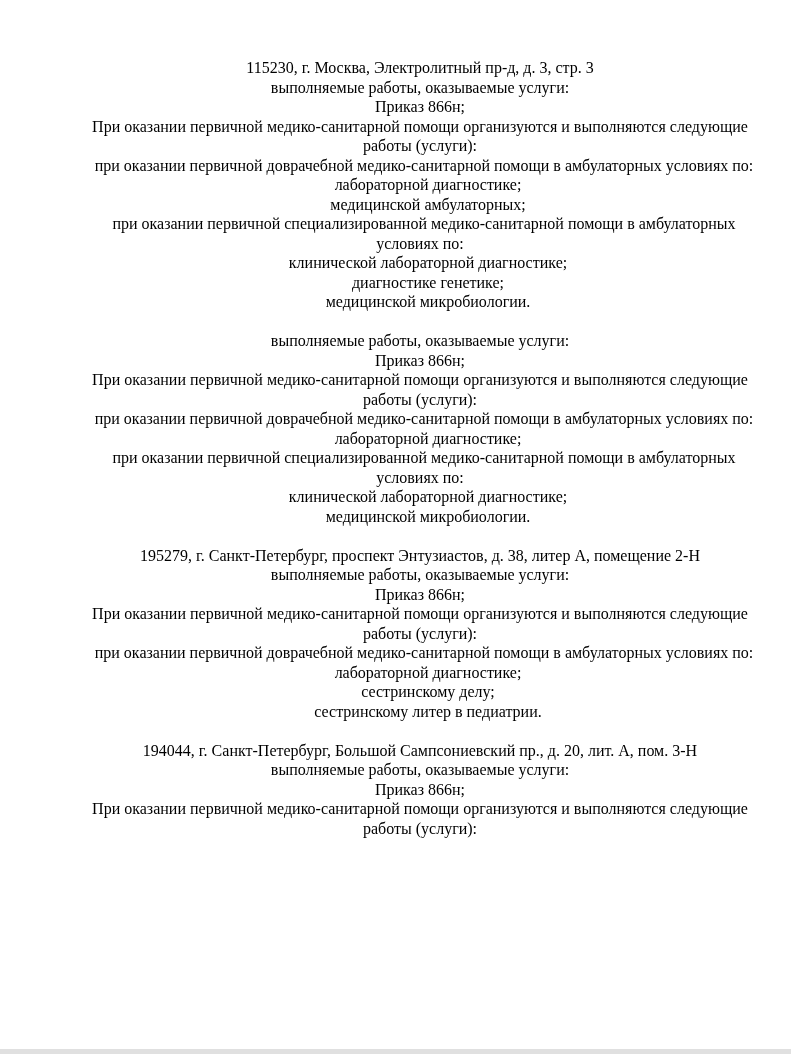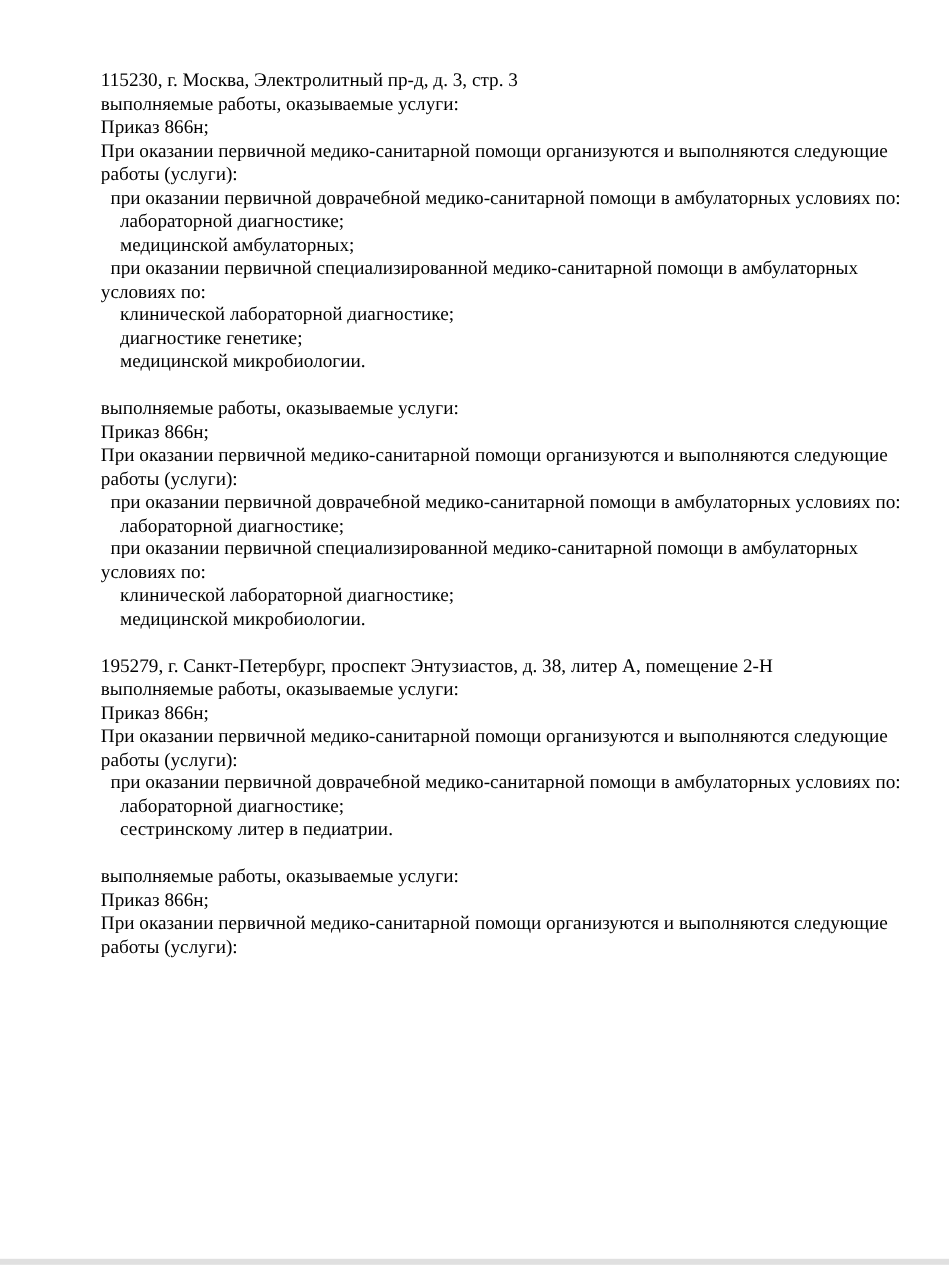--- a/index.html
+++ b/index.html
@@ -15,20 +15,21 @@
     font-family: "Liberation Serif", "DejaVu Serif", serif;
   }
   .content {
     position: absolute;
     top: 58px;
     left: 84px;
     width: 672px;
     color: #000000;
     font-size: 16px;
     line-height: 19.5px;
+    text-align: center;
   }
   .block {
     margin: 0 0 19.5px 0;
   }
   .line {
     white-space: pre-wrap;
     word-wrap: break-word;
   }
   .bottom-bar {
     position: absolute;
@@ -66,22 +67,24 @@
       <div class="line">    клинической лабораторной диагностике;</div>
       <div class="line">    медицинской микробиологии.</div>
     </div>
     <div class="block">
       <div class="line">195279, г. Санкт-Петербург, проспект Энтузиастов, д. 38, литер А, помещение 2-Н</div>
       <div class="line">выполняемые работы, оказываемые услуги:</div>
       <div class="line">Приказ 866н;</div>
       <div class="line">При оказании первичной медико-санитарной помощи организуются и выполняются следующие работы (услуги):</div>
       <div class="line">  при оказании первичной доврачебной медико-санитарной помощи в амбулаторных условиях по:</div>
       <div class="line">    лабораторной диагностике;</div>
+      <div class="line">    сестринскому делу;</div>
       <div class="line">    сестринскому литер в педиатрии.</div>
     </div>
     <div class="block">
+      <div class="line">194044, г. Санкт-Петербург, Большой Сампсониевский пр., д. 20, лит. А, пом. 3-Н</div>
       <div class="line">выполняемые работы, оказываемые услуги:</div>
       <div class="line">Приказ 866н;</div>
       <div class="line">При оказании первичной медико-санитарной помощи организуются и выполняются следующие работы (услуги):</div>
     </div>
   </div>
 
 <div class="bottom-bar" style="background: rgb(224, 224, 224);"></div>
 
 </body></html>

